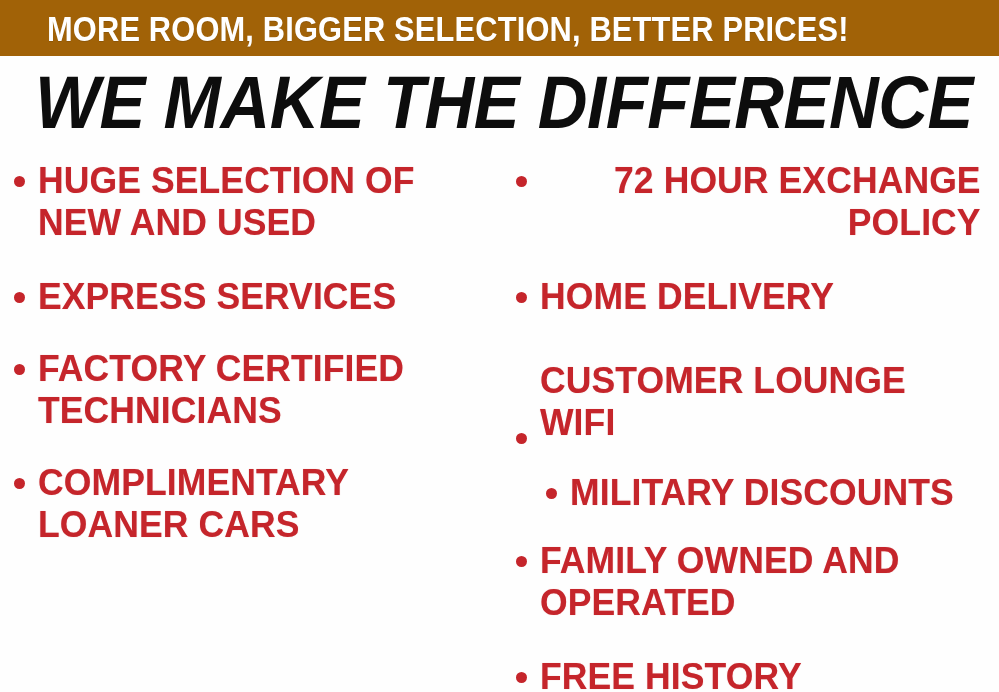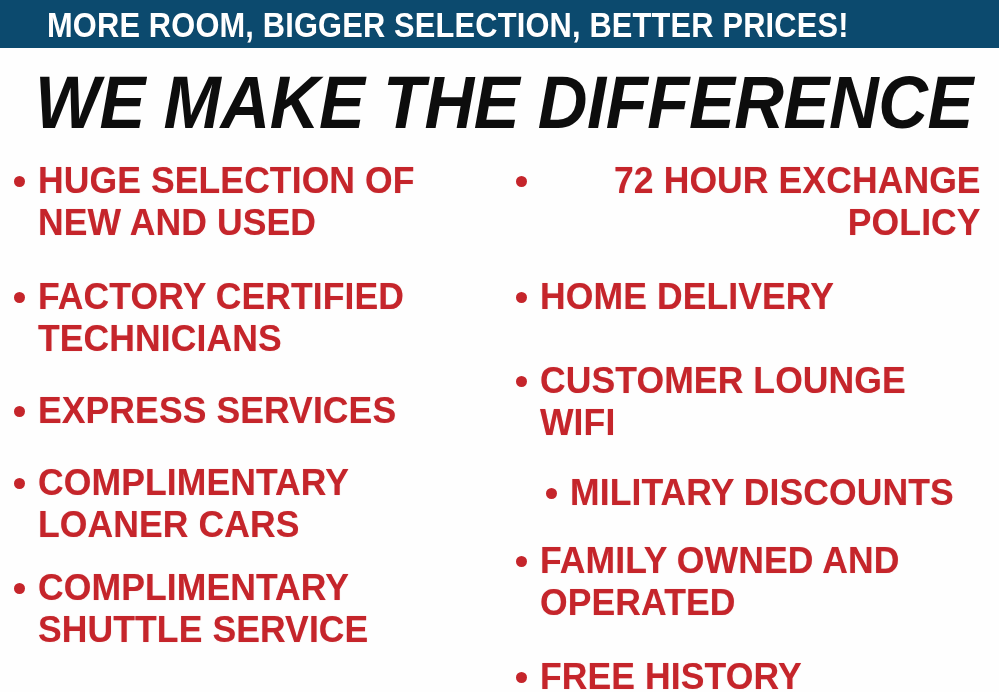--- a/index.html
+++ b/index.html
@@ -15,22 +15,22 @@
     overflow: hidden;
     font-family: "Liberation Sans", sans-serif;
   }
 
   
   .banner {
     position: absolute;
     left: 0;
     top: 0;
     width: 999px;
-    height: 48px;
-    background: #0c4a6e;
+    height: 56px;
+    background: #a16207;
     display: flex;
     align-items: center;
   }
   .banner-text {
     color: #ffffff;
     font-family: "Liberation Sans", sans-serif;
     font-weight: bold;
     font-size: 35px;
     line-height: 35px;
     letter-spacing: 0.2px;
@@ -102,21 +102,21 @@
   }
 
   
   .col-left  .bullet-item:nth-child(1) { margin-bottom: 32px; }
   .col-left  .bullet-item:nth-child(2) { margin-bottom: 30px; }
   .col-left  .bullet-item:nth-child(3) { margin-bottom: 30px; }
   .col-left  .bullet-item:nth-child(4) { margin-bottom: 21px; }
 
   .col-right .bullet-item:nth-child(1) { margin-bottom: 32px; text-align: right; }
   .col-right .bullet-item:nth-child(2) { margin-bottom: 42px; }
-  .col-right .bullet-item:nth-child(3) { margin-bottom: 28px; }
+  .col-right .bullet-item:nth-child(3) { margin-bottom: 28px; align-items: flex-end; }
   .col-right .bullet-item:nth-child(4) { margin-bottom: 26px; justify-content: center; }
   .col-right .bullet-item:nth-child(5) { margin-bottom: 32px; }
 </style>
 </head>
 <body>
 
 <div id="poster">
 
   <div class="banner">
     <div class="banner-text">MORE ROOM, BIGGER SELECTION, BETTER PRICES!</div>
@@ -126,33 +126,29 @@
 
   <div class="columns">
 
     <div class="col col-left">
       <div class="bullet-item">
         <span class="dot"></span>
         <span class="bullet-text">HUGE SELECTION OF NEW AND USED</span>
       </div>
       <div class="bullet-item">
         <span class="dot"></span>
+        <span class="bullet-text">EXPRESS SERVICES</span>
+      </div>
+      <div class="bullet-item">
+        <span class="dot"></span>
         <span class="bullet-text">FACTORY CERTIFIED TECHNICIANS</span>
       </div>
       <div class="bullet-item">
         <span class="dot"></span>
-        <span class="bullet-text">EXPRESS SERVICES</span>
-      </div>
-      <div class="bullet-item">
-        <span class="dot"></span>
         <span class="bullet-text">COMPLIMENTARY LOANER CARS</span>
-      </div>
-      <div class="bullet-item">
-        <span class="dot"></span>
-        <span class="bullet-text">COMPLIMENTARY SHUTTLE SERVICE</span>
       </div>
     </div>
 
     <div class="col col-right">
       <div class="bullet-item">
         <span class="dot"></span>
         <span class="bullet-text">72 HOUR EXCHANGE POLICY</span>
       </div>
       <div class="bullet-item">
         <span class="dot"></span>

